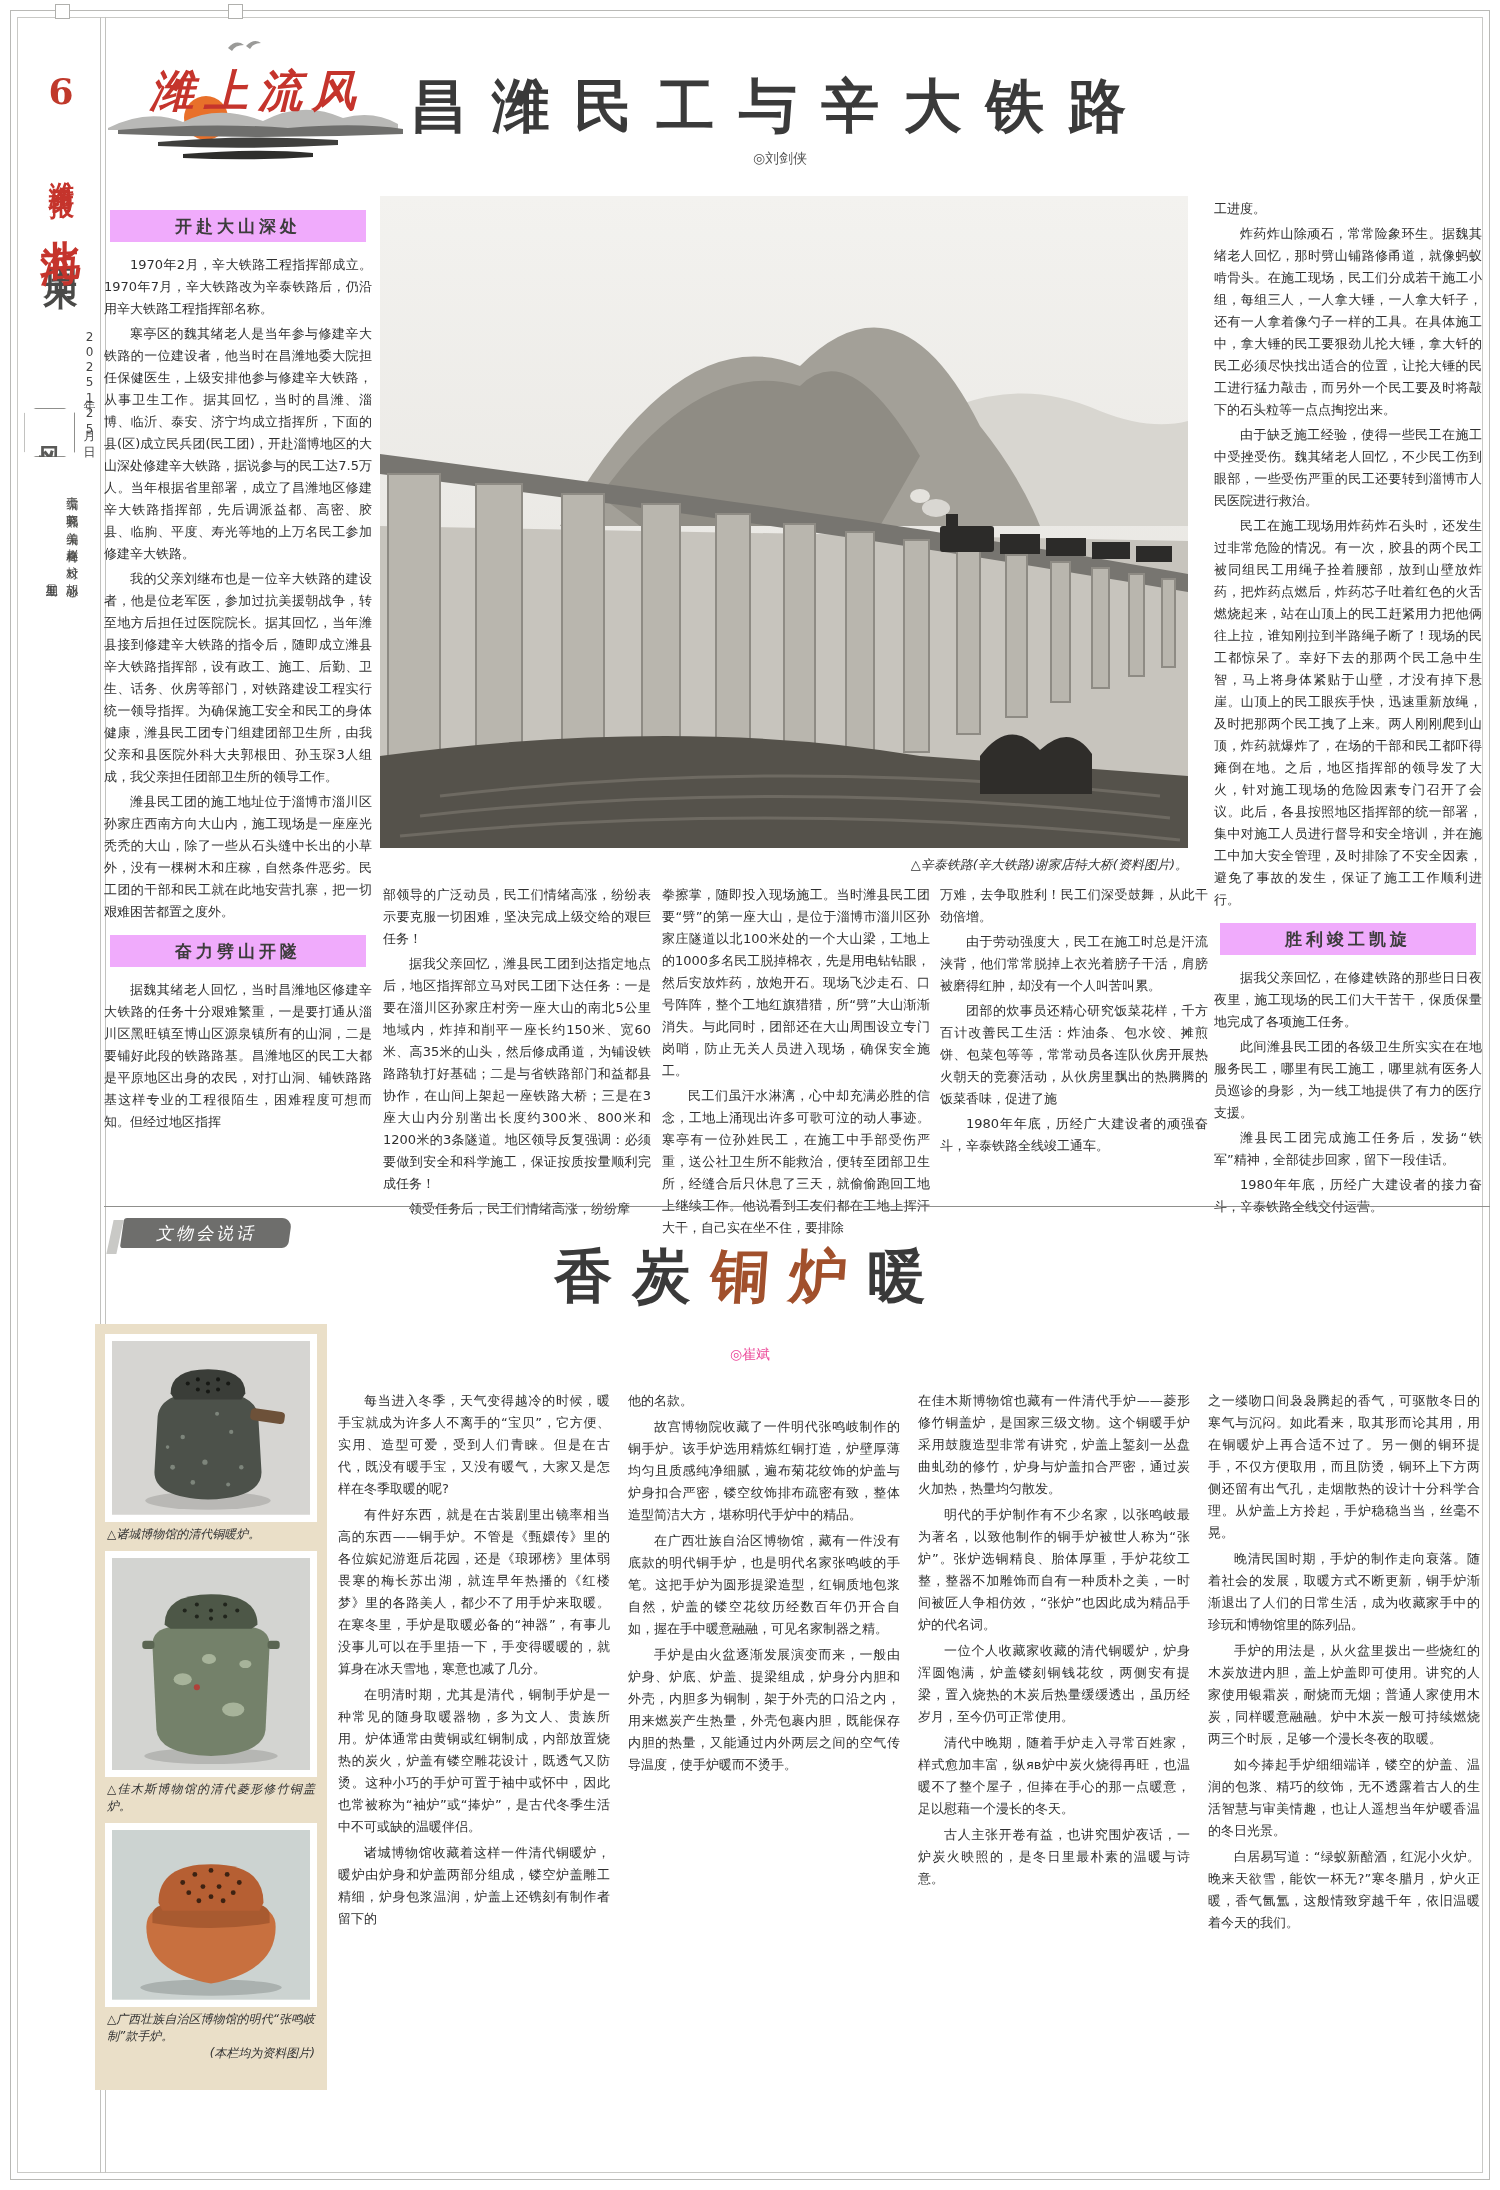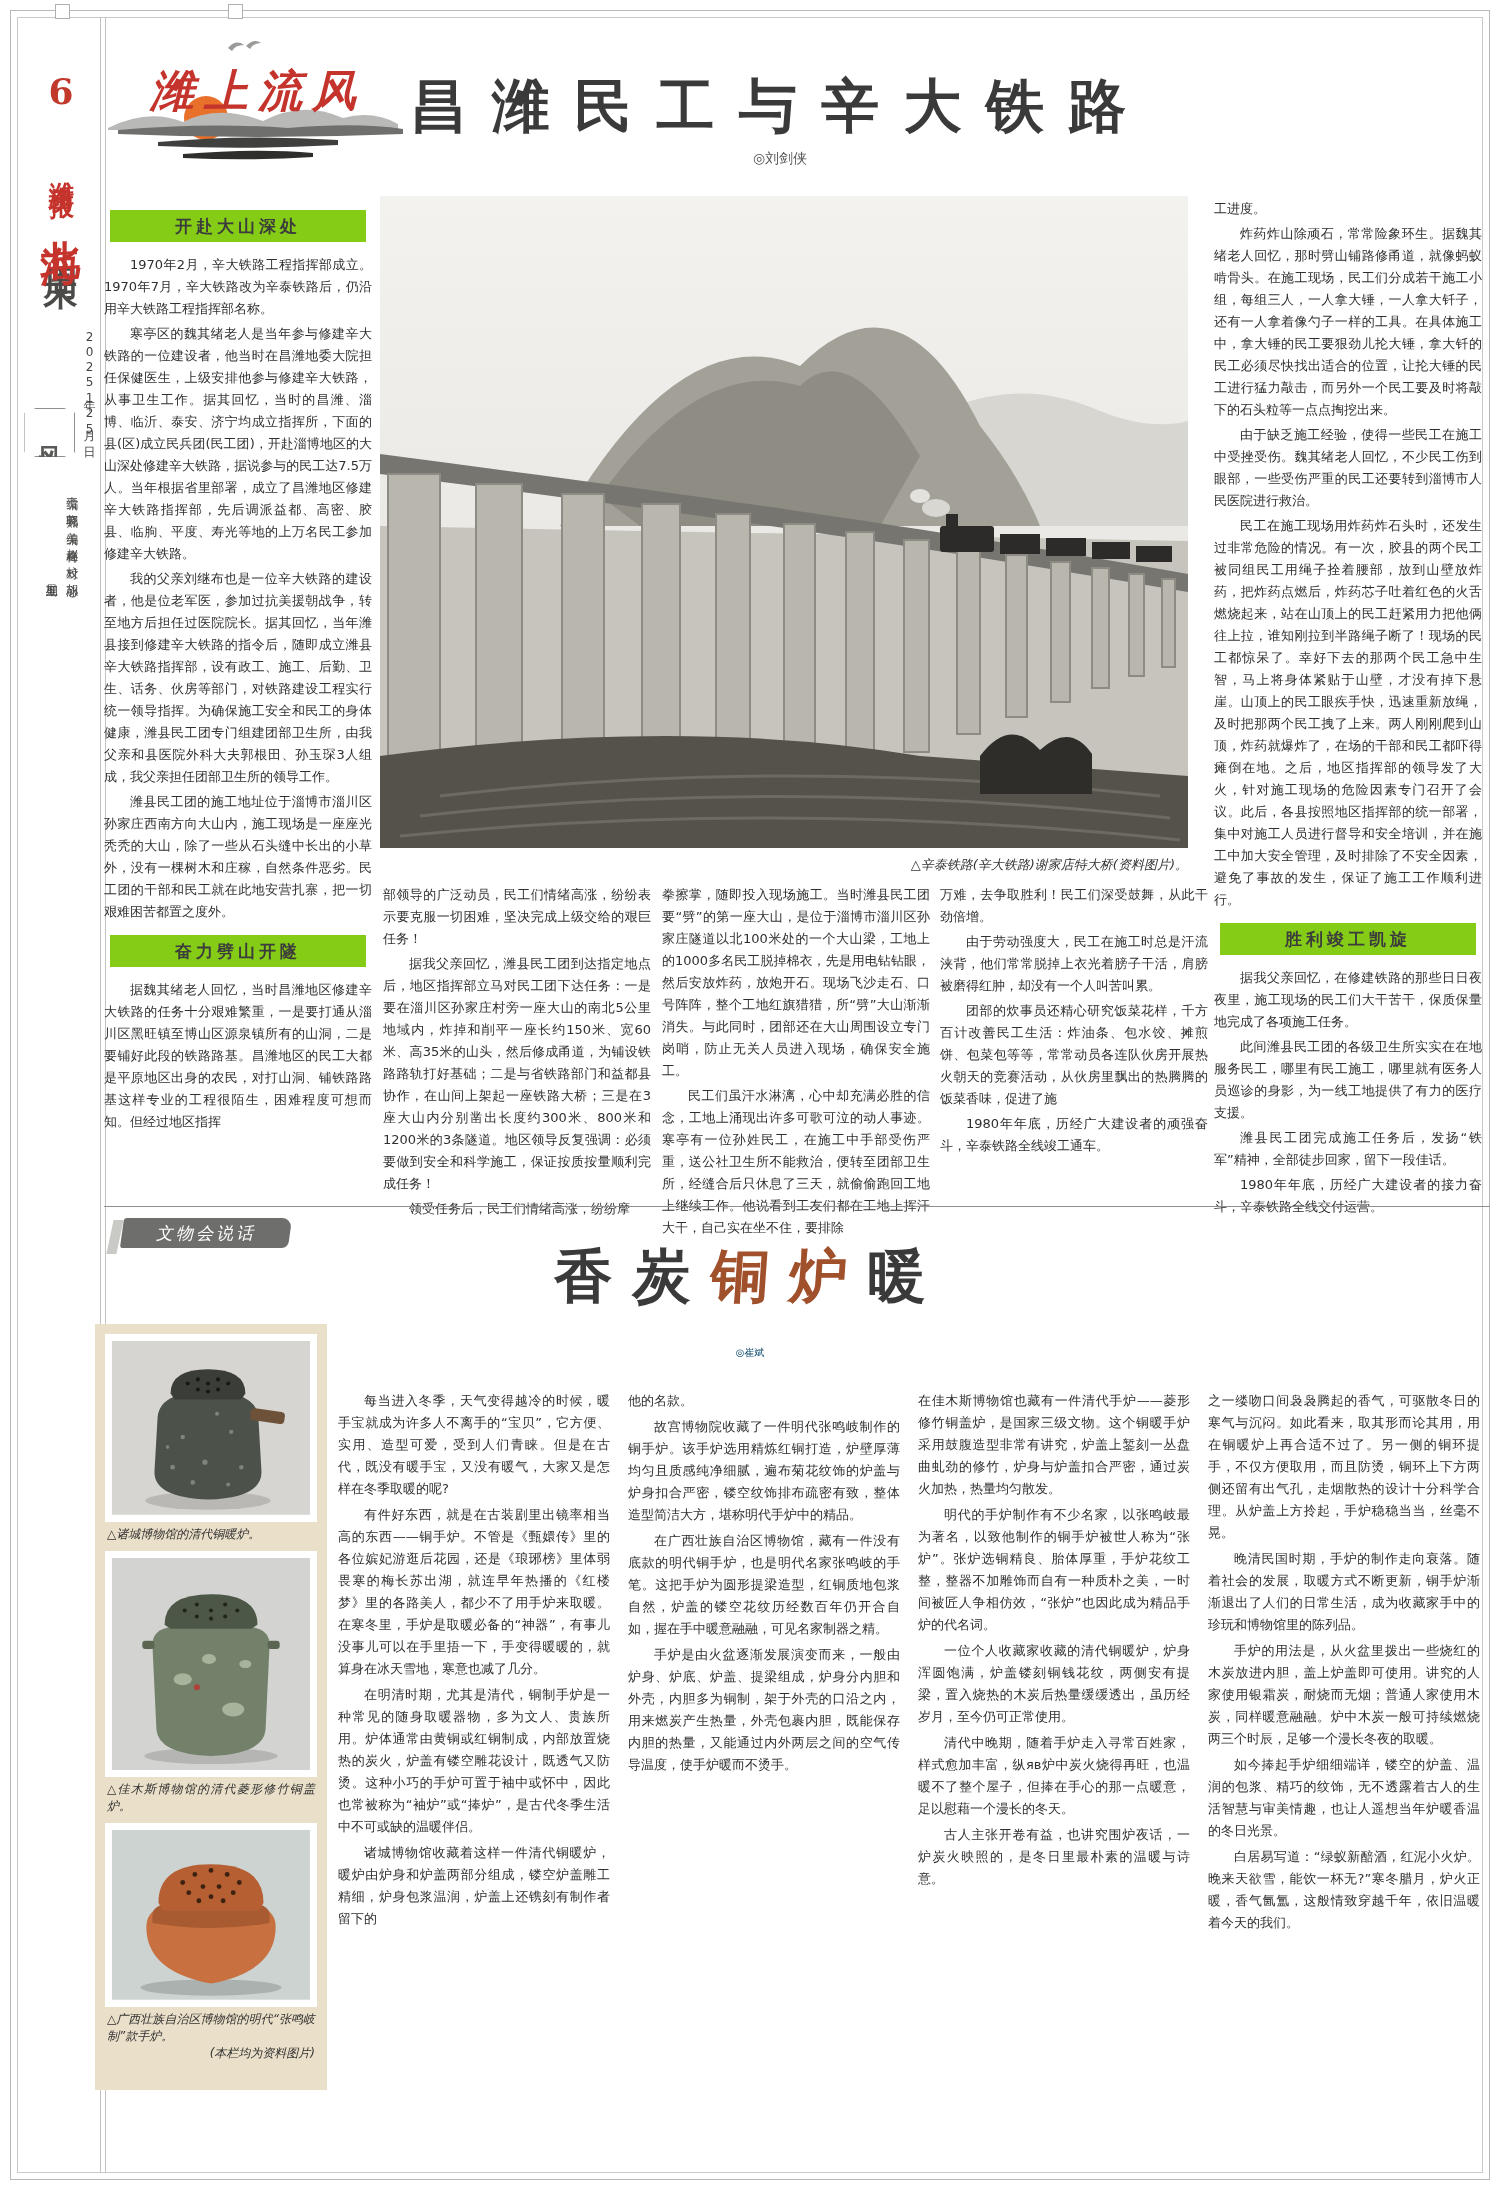--- a/index.html
+++ b/index.html
@@ -32,21 +32,21 @@
   
   .masthead{position:absolute;left:88px;top:26px;width:330px;height:168px;}
   .masthead svg{width:100%;height:100%;}
   
   .a1-title{position:absolute;left:320px;top:68px;width:920px;text-align:center;
             font-family:"DejaVu Serif",serif;font-weight:bold;font-size:58px;color:#3a3a3a;letter-spacing:0.42em;}
   .a1-byline{position:absolute;left:320px;top:150px;width:920px;text-align:center;font-size:14px;color:#555;}
   .col{position:absolute;font-size:13px;line-height:22px;}
   .col p, .para{margin:0 0 3px 0;text-indent:2em;text-align:justify;}
   .cont p:first-child{text-indent:0;}
-  .subhead{background:#84cc16;color:#3c3c3c;font-weight:bold;font-size:17px;text-align:center;
+  .subhead{background:#f0abfc;color:#3c3c3c;font-weight:bold;font-size:17px;text-align:center;
            padding:5px 0;margin:12px 6px 12px 6px;letter-spacing:4px;}
   .a1-col1{left:104px;top:198px;width:268px;height:1002px;}
   .a1-col2{left:383px;top:884px;width:268px;height:318px;}
   .a1-col3{left:662px;top:884px;width:268px;height:318px;}
   .a1-col4{left:940px;top:884px;width:268px;height:318px;}
   .a1-col5{left:1214px;top:198px;width:268px;height:1002px;}
   .photo1{position:absolute;left:380px;top:196px;width:808px;height:652px;background:#dddbd6;}
   .photo1 svg{width:100%;height:100%;display:block;}
   .photo1-caption{position:absolute;left:380px;top:856px;width:808px;text-align:right;
                   font-style:oblique;font-size:13px;color:#333;}
@@ -54,21 +54,21 @@
   
   .a2-tag{position:absolute;left:108px;top:1218px;width:190px;height:36px;}
   .a2-tag .pole{position:absolute;left:2px;top:2px;width:10px;height:34px;background:#c9c9c6;transform:skewX(-12deg);}
   .a2-tag .flag{position:absolute;left:14px;top:0;width:168px;height:30px;background:#6e6e6c;
                 transform:skewX(-8deg);border-radius:3px 10px 6px 3px;}
   .a2-tag .flag span{display:block;text-align:center;color:#fff;font-size:17px;letter-spacing:3px;
                      line-height:30px;font-style:oblique;transform:skewX(8deg);}
   .a2-title{position:absolute;left:300px;top:1238px;width:900px;text-align:center;
             font-family:"DejaVu Serif",serif;font-weight:bold;font-size:58px;letter-spacing:0.35em;color:#3a3a3a;}
   .a2-title .accent{color:#a1502c;transform:skewX(-4deg);display:inline-block;}
-  .a2-byline{position:absolute;left:300px;top:1346px;width:900px;text-align:center;font-size:10px;color:#0c4a6e;}
+  .a2-byline{position:absolute;left:300px;top:1346px;width:900px;text-align:center;font-size:14px;color:#ec4899;}
   .a2-photos{position:absolute;left:95px;top:1324px;width:232px;height:766px;background:#eadfc8;
              padding:10px;box-sizing:border-box;}
   .museum-photo{background:#fff;padding:7px;margin-bottom:4px;}
   .museum-photo svg{display:block;width:100%;}
   .photo-cap{font-style:oblique;font-size:12px;color:#333;line-height:17px;margin:2px 2px 8px 2px;text-align:justify;}
   .photo-credit{display:block;text-align:right;}
   .a2-col1{left:338px;top:1390px;width:272px;height:762px;}
   .a2-col2{left:628px;top:1390px;width:272px;height:762px;}
   .a2-col3{left:918px;top:1390px;width:272px;height:762px;}
   .a2-col4{left:1208px;top:1390px;width:272px;height:762px;}

